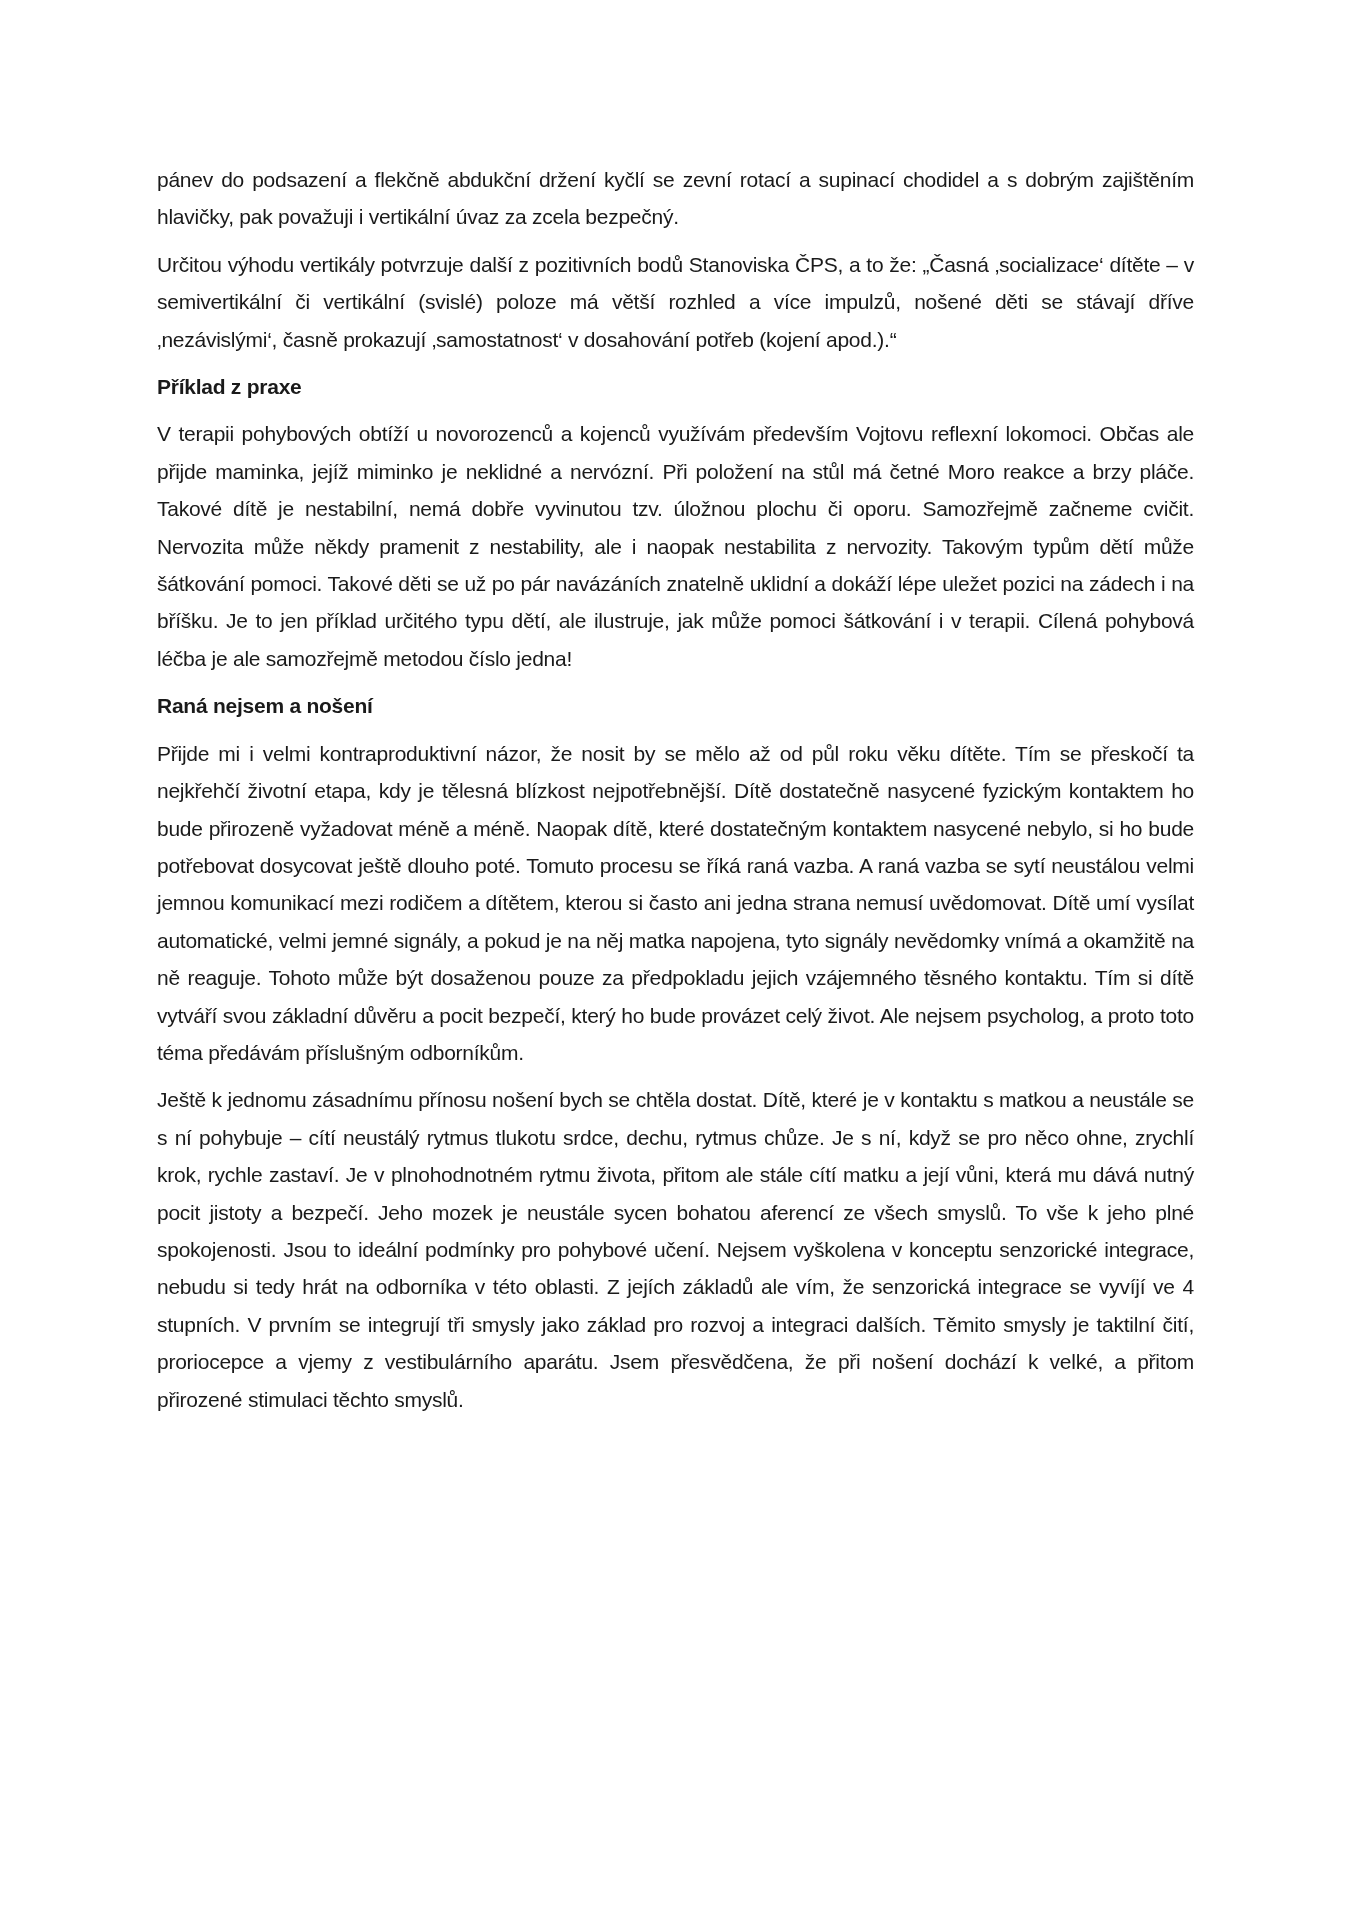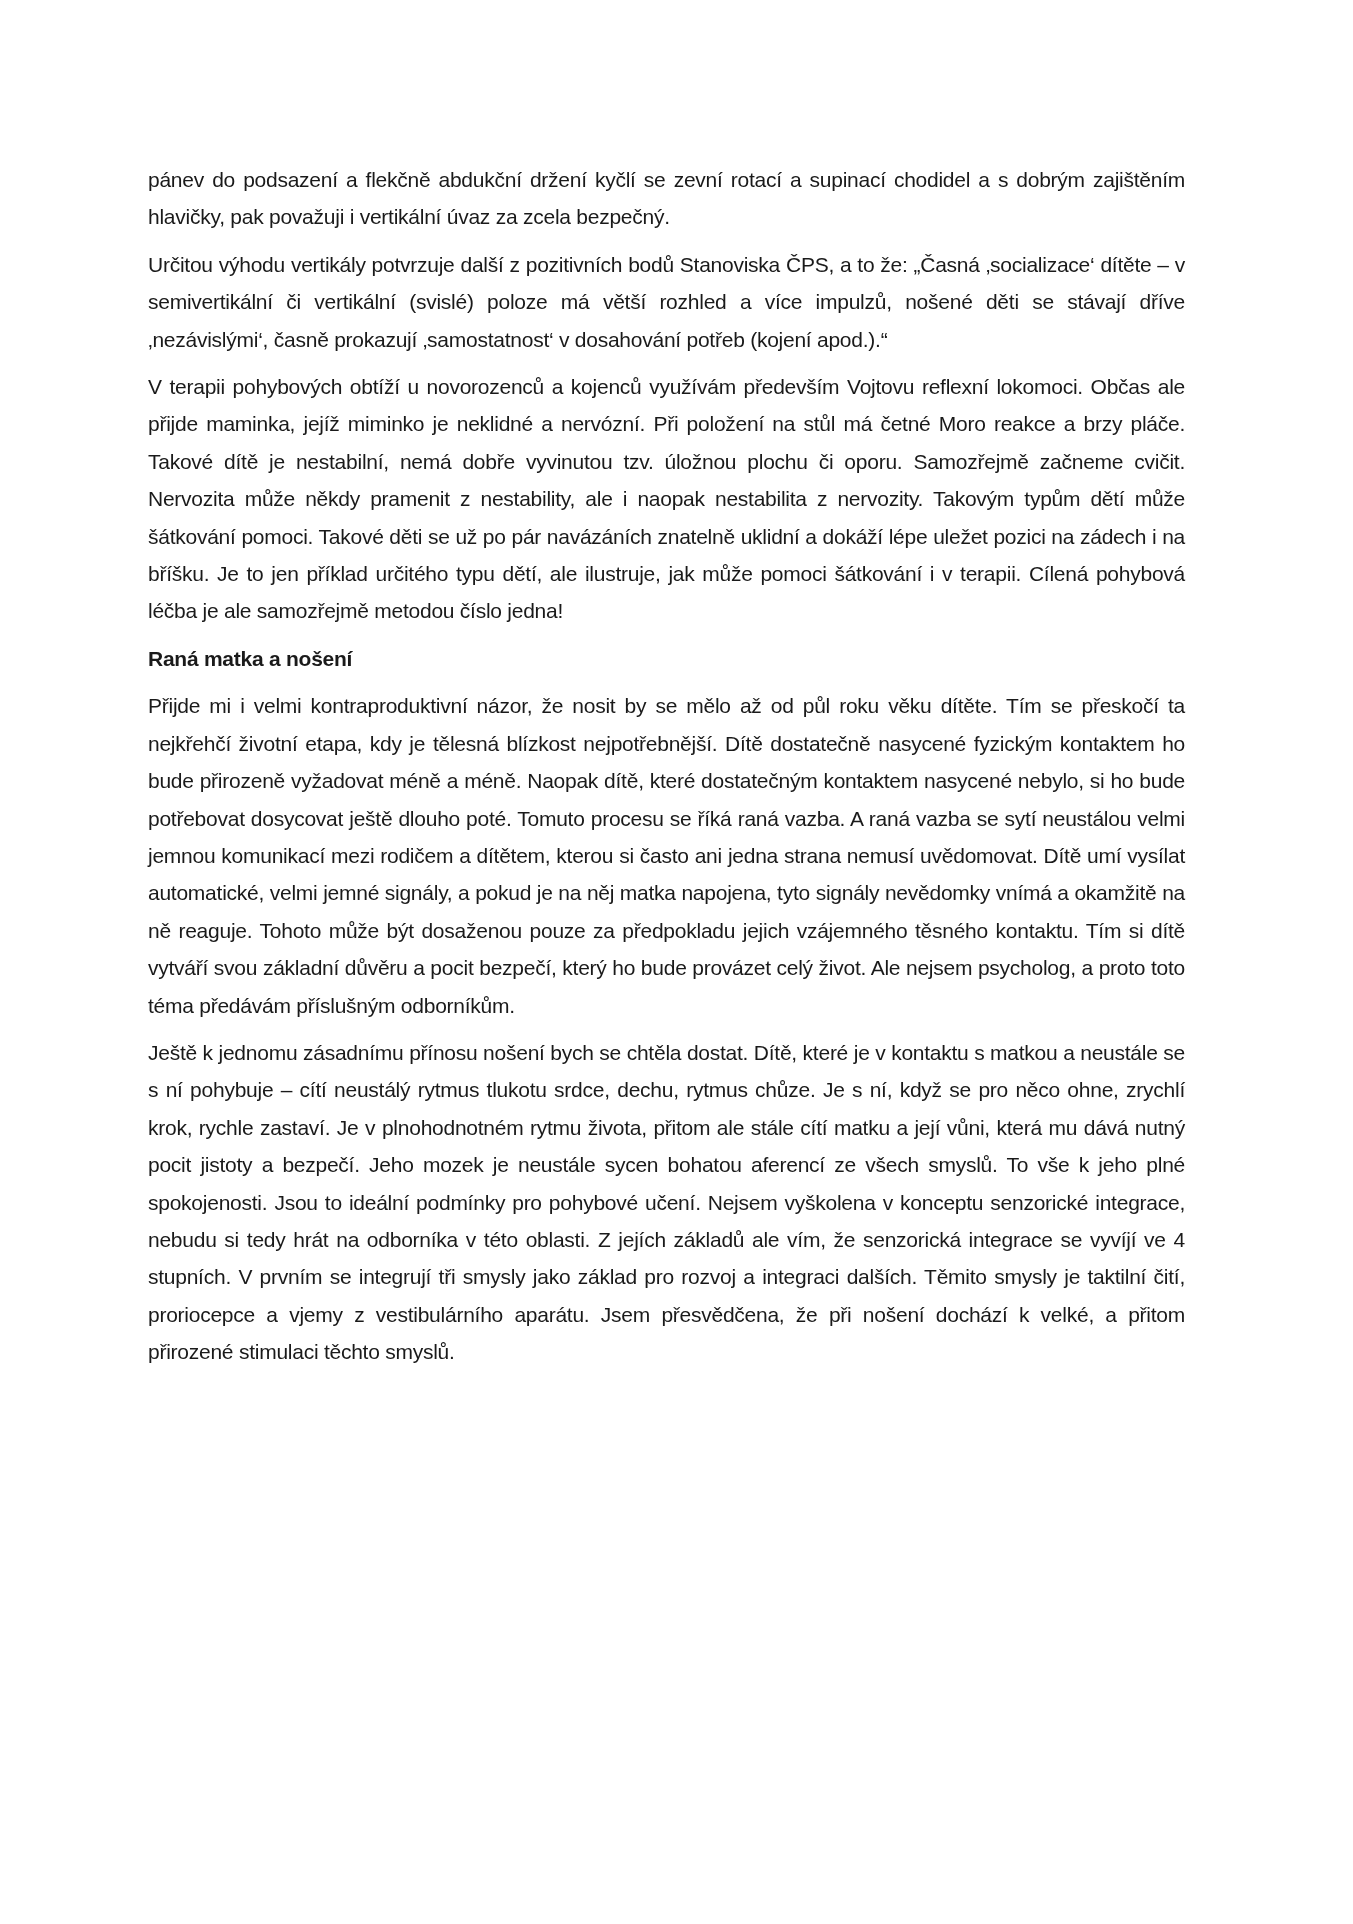--- a/index.html
+++ b/index.html
@@ -8,21 +8,21 @@
       background: #ffffff;
     }
     body {
       width: 1353px;
       height: 1924px;
       position: relative;
       overflow: hidden;
     }
     .page {
       position: absolute;
-      left: 148px;
+      left: 157px;
       top: 161px;
       width: 1037px;
       color: #1a1a1a;
       font-family: "Liberation Sans", sans-serif;
       font-size: 21px;
       line-height: 37.4px;
       letter-spacing: -0.25px;
     }
     .para {
       margin: 0 0 10px 0;
@@ -35,17 +35,18 @@
       font-size: 21px;
       line-height: 37.4px;
     }
   </style>
 </head>
 <body>
 
 <div class="page">
   <p class="para">pánev do podsazení a flekčně abdukční držení kyčlí se zevní rotací a supinací chodidel a s dobrým zajištěním hlavičky, pak považuji i vertikální úvaz za zcela bezpečný.</p>
   <p class="para">Určitou výhodu vertikály potvrzuje další z pozitivních bodů Stanoviska ČPS, a to že: „Časná ‚socializace‘ dítěte – v semivertikální či vertikální (svislé) poloze má větší rozhled a více impulzů, nošené děti se stávají dříve ‚nezávislými‘, časně prokazují ‚samostatnost‘ v dosahování potřeb (kojení apod.).“</p>
+  <h2 class="heading">Příklad z praxe</h2>
   <p class="para">V terapii pohybových obtíží u novorozenců a kojenců využívám především Vojtovu reflexní lokomoci. Občas ale přijde maminka, jejíž miminko je neklidné a nervózní. Při položení na stůl má četné Moro reakce a brzy pláče. Takové dítě je nestabilní, nemá dobře vyvinutou tzv. úložnou plochu či oporu. Samozřejmě začneme cvičit. Nervozita může někdy pramenit z nestability, ale i naopak nestabilita z nervozity. Takovým typům dětí může šátkování pomoci. Takové děti se už po pár navázáních znatelně uklidní a dokáží lépe uležet pozici na zádech i na bříšku. Je to jen příklad určitého typu dětí, ale ilustruje, jak může pomoci šátkování i v terapii. Cílená pohybová léčba je ale samozřejmě metodou číslo jedna!</p>
-  <h2 class="heading">Raná matka a nošení</h2>
+  <h2 class="heading">Raná nejsem a nošení</h2>
   <p class="para">Přijde mi i velmi kontraproduktivní názor, že nosit by se mělo až od půl roku věku dítěte. Tím se přeskočí ta nejkřehčí životní etapa, kdy je tělesná blízkost nejpotřebnější. Dítě dostatečně nasycené fyzickým kontaktem ho bude přirozeně vyžadovat méně a méně. Naopak dítě, které dostatečným kontaktem nasycené nebylo, si ho bude potřebovat dosycovat ještě dlouho poté. Tomuto procesu se říká raná vazba. A raná vazba se sytí neustálou velmi jemnou komunikací mezi rodičem a dítětem, kterou si často ani jedna strana nemusí uvědomovat. Dítě umí vysílat automatické, velmi jemné signály, a pokud je na něj matka napojena, tyto signály nevědomky vnímá a okamžitě na ně reaguje. Tohoto může být dosaženou pouze za předpokladu jejich vzájemného těsného kontaktu. Tím si dítě vytváří svou základní důvěru a pocit bezpečí, který ho bude provázet celý život. Ale nejsem psycholog, a proto toto téma předávám příslušným odborníkům.</p>
   <p class="para">Ještě k jednomu zásadnímu přínosu nošení bych se chtěla dostat. Dítě, které je v kontaktu s matkou a neustále se s ní pohybuje – cítí neustálý rytmus tlukotu srdce, dechu, rytmus chůze. Je s ní, když se pro něco ohne, zrychlí krok, rychle zastaví. Je v plnohodnotném rytmu života, přitom ale stále cítí matku a její vůni, která mu dává nutný pocit jistoty a bezpečí. Jeho mozek je neustále sycen bohatou aferencí ze všech smyslů. To vše k jeho plné spokojenosti. Jsou to ideální podmínky pro pohybové učení. Nejsem vyškolena v konceptu senzorické integrace, nebudu si tedy hrát na odborníka v této oblasti. Z jejích základů ale vím, že senzorická integrace se vyvíjí ve 4 stupních. V prvním se integrují tři smysly jako základ pro rozvoj a integraci dalších. Těmito smysly je taktilní čití, proriocepce a vjemy z vestibulárního aparátu. Jsem přesvědčena, že při nošení dochází k velké, a přitom přirozené stimulaci těchto smyslů.</p>
 </div>
 
 </body></html>

